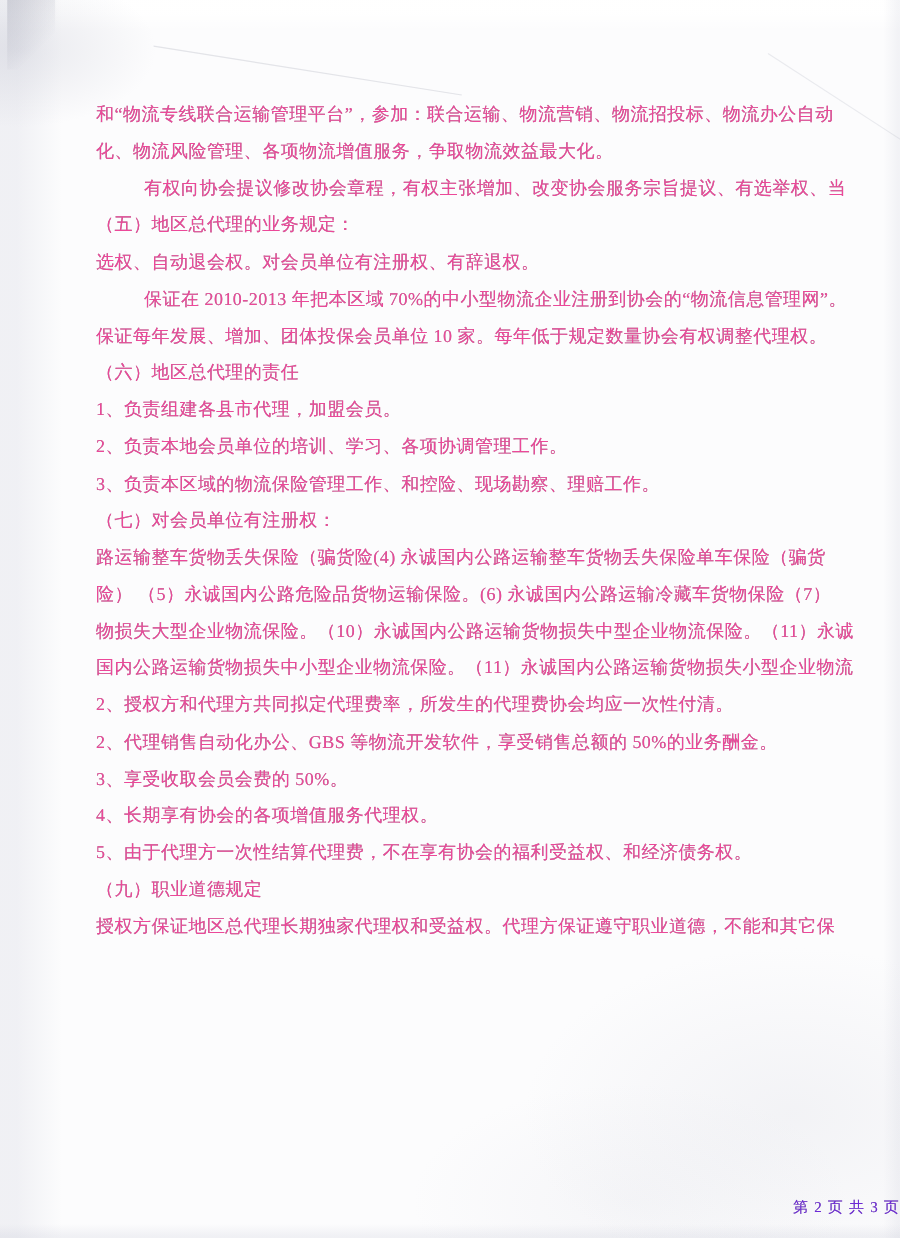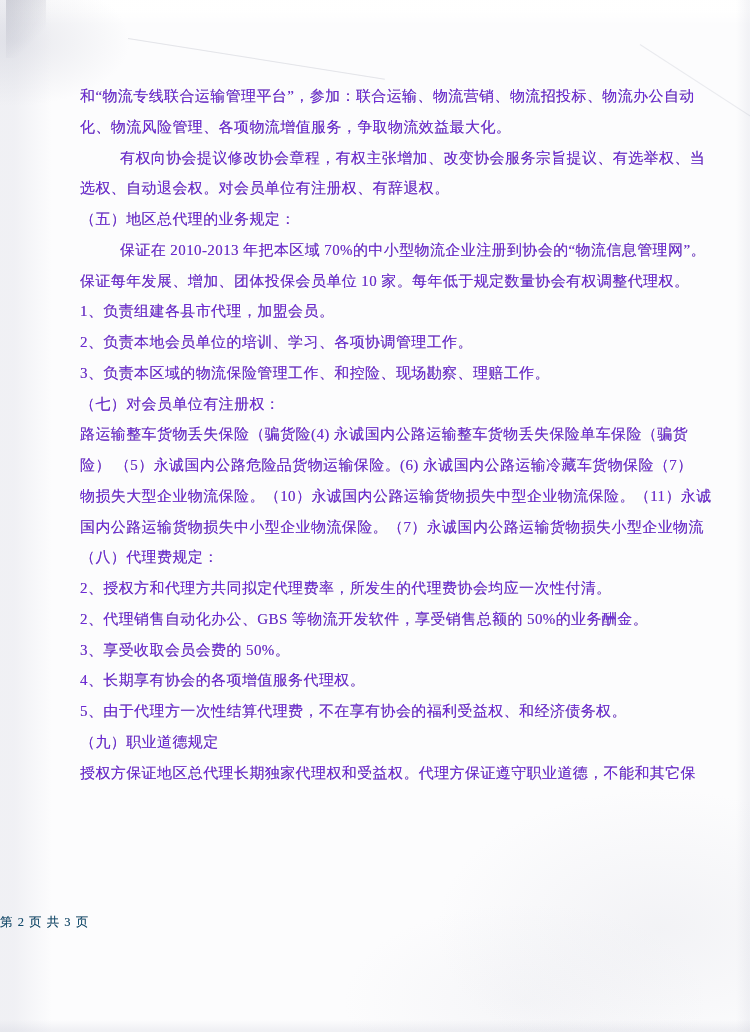--- a/index.html
+++ b/index.html
@@ -28,60 +28,60 @@
     position:absolute;top:44px;left:640px;width:170px;height:1px;
     background:rgba(168,171,186,0.22);transform:rotate(33deg);transform-origin:left center;
   }
   .corner-smudge{
     position:absolute;top:0;left:6px;width:40px;height:58px;
     background:linear-gradient(135deg, rgba(150,152,168,0.35) 0%, rgba(150,152,168,0.12) 45%, transparent 70%);
     border-radius:0 0 60% 0;
   }
   .doc-body{
     position:absolute;left:80px;top:81px;width:616px;
-    color:#6d28d9;
+    color:#ec4899;
   }
   .doc-line{
     margin:0;height:30.75px;line-height:30.75px;
     font-size:15px;letter-spacing:0.4px;white-space:nowrap;
     text-shadow:0 0 0.4px rgba(58,58,63,0.55);
   }
   .doc-line.indent{padding-left:40px;}
   .page-footer{
-    position:absolute;left:0;top:914px;width:750px;
-    text-align:left;font-size:12.5px;letter-spacing:1px;color:#0c4a6e;
+    position:absolute;left:0;top:998px;width:750px;
+    text-align:right;font-size:12.5px;letter-spacing:1px;color:#6d28d9;
     text-shadow:0 0 0.4px rgba(70,70,76,0.5);
   }
 </style>
 </head>
 <body>
 
 <div class="paper"></div>
 <div class="corner-smudge"></div>
 <div class="crease-1"></div>
 <div class="crease-2"></div>
 
 <div class="doc-body">
 
 <p class="doc-line">和“物流专线联合运输管理平台”，参加：联合运输、物流营销、物流招投标、物流办公自动</p>
     <p class="doc-line">化、物流风险管理、各项物流增值服务，争取物流效益最大化。</p>
     <p class="doc-line indent">有权向协会提议修改协会章程，有权主张增加、改变协会服务宗旨提议、有选举权、当</p>
+    <p class="doc-line">（五）地区总代理的业务规定：</p>
     <p class="doc-line">选权、自动退会权。对会员单位有注册权、有辞退权。</p>
-    <p class="doc-line">（五）地区总代理的业务规定：</p>
     <p class="doc-line indent">保证在 2010-2013 年把本区域 70%的中小型物流企业注册到协会的“物流信息管理网”。</p>
     <p class="doc-line">保证每年发展、增加、团体投保会员单位 10 家。每年低于规定数量协会有权调整代理权。</p>
+    <p class="doc-line">（六）地区总代理的责任</p>
     <p class="doc-line">1、负责组建各县市代理，加盟会员。</p>
     <p class="doc-line">2、负责本地会员单位的培训、学习、各项协调管理工作。</p>
     <p class="doc-line">3、负责本区域的物流保险管理工作、和控险、现场勘察、理赔工作。</p>
     <p class="doc-line">（七）对会员单位有注册权：</p>
     <p class="doc-line">路运输整车货物丢失保险（骗货险(4) 永诚国内公路运输整车货物丢失保险单车保险（骗货</p>
     <p class="doc-line">险） （5）永诚国内公路危险品货物运输保险。(6) 永诚国内公路运输冷藏车货物保险（7）</p>
     <p class="doc-line">物损失大型企业物流保险。（10）永诚国内公路运输货物损失中型企业物流保险。（11）永诚</p>
-    <p class="doc-line">国内公路运输货物损失中小型企业物流保险。（7）永诚国内公路运输货物损失小型企业物流</p>
-    <p class="doc-line">（八）代理费规定：</p>
+    <p class="doc-line">国内公路运输货物损失中小型企业物流保险。（11）永诚国内公路运输货物损失小型企业物流</p>
     <p class="doc-line">2、授权方和代理方共同拟定代理费率，所发生的代理费协会均应一次性付清。</p>
     <p class="doc-line">2、代理销售自动化办公、GBS 等物流开发软件，享受销售总额的 50%的业务酬金。</p>
     <p class="doc-line">3、享受收取会员会费的 50%。</p>
     <p class="doc-line">4、长期享有协会的各项增值服务代理权。</p>
     <p class="doc-line">5、由于代理方一次性结算代理费，不在享有协会的福利受益权、和经济债务权。</p>
     <p class="doc-line">（九）职业道德规定</p>
     <p class="doc-line">授权方保证地区总代理长期独家代理权和受益权。代理方保证遵守职业道德，不能和其它保</p>
   </div>
 
 <div class="page-footer">第 2 页 共 3 页</div>

